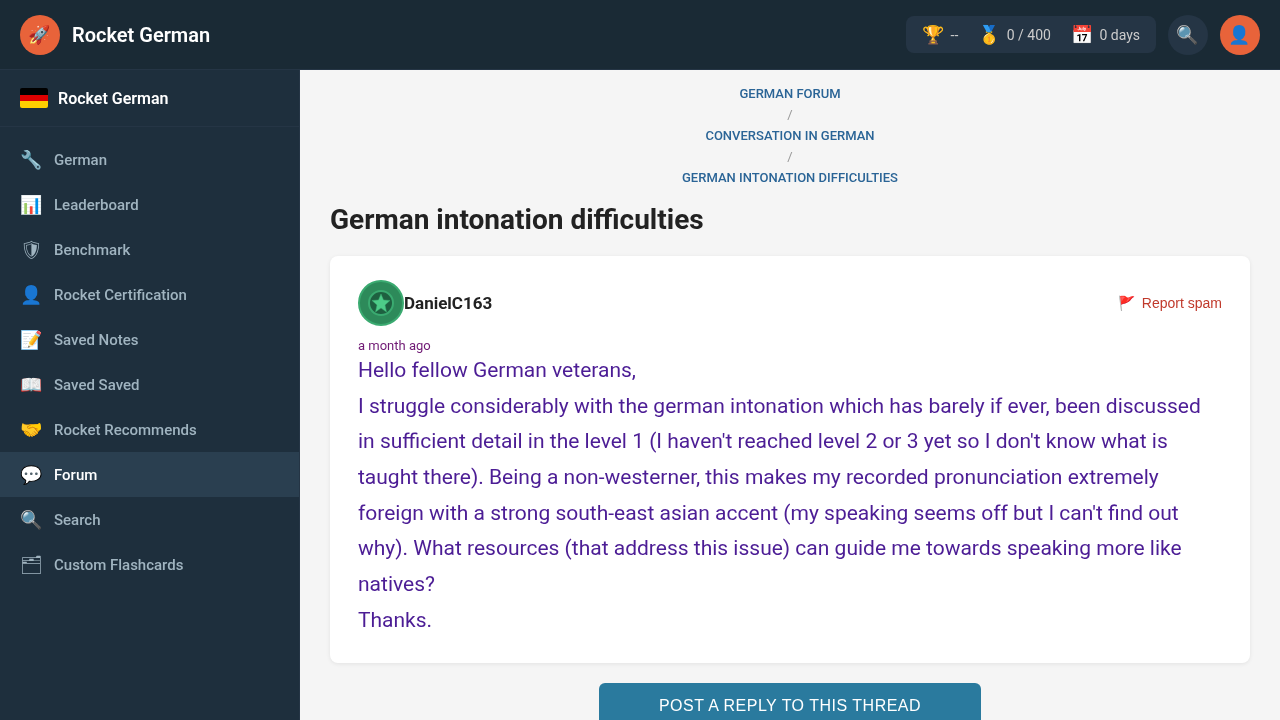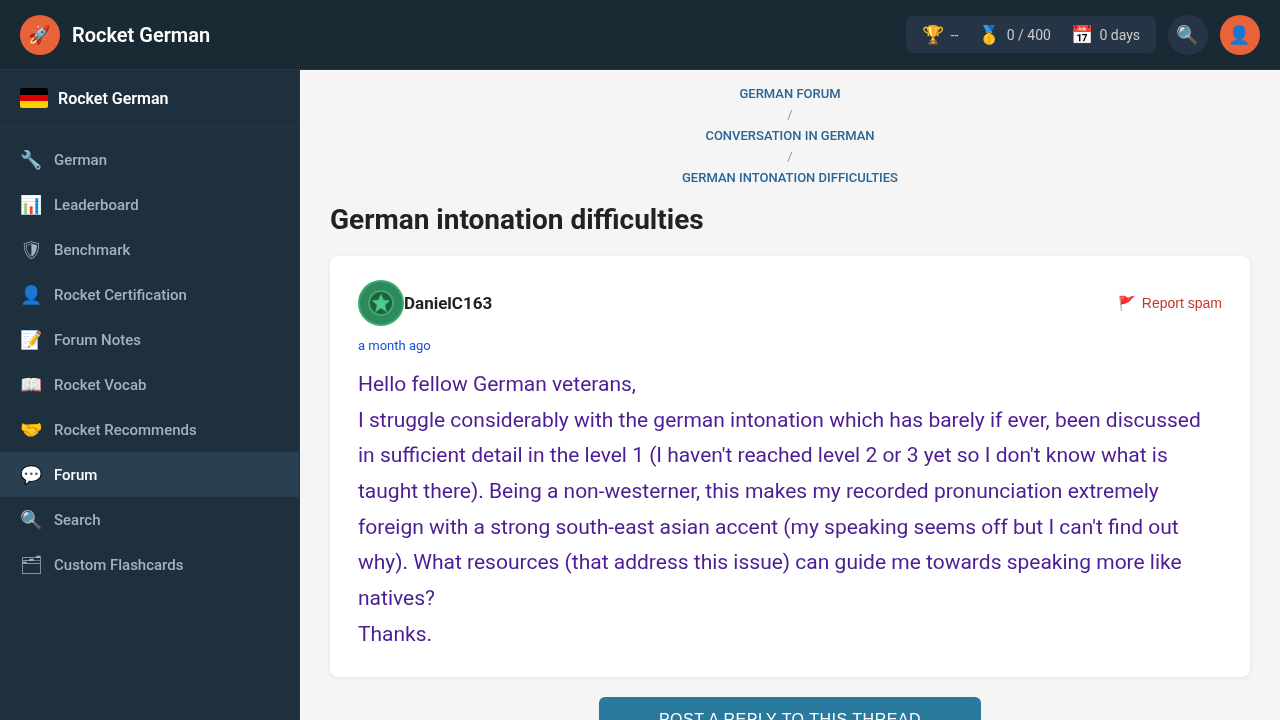--- a/index.html
+++ b/index.html
@@ -219,22 +219,21 @@
       gap: 6px;
       color: #c0392b;
       font-size: 14px;
       cursor: pointer;
       background: none;
       border: none;
       font-weight: 500;
     }
     .post-time {
       font-size: 13px;
-      color: #1d4ed8;
-      margin-bottom: 14px;
+      color: #701a75;
     }
     .post-body {
       font-size: 21px;
       line-height: 1.7;
       color: #4c1d95;
     }
 
     
     .reply-btn-container {
       display: flex;
@@ -327,25 +326,25 @@
         <div class="nav-item">
     <span class="nav-icon">🛡</span>
     <span>Benchmark</span>
   </div>
         <div class="nav-item">
     <span class="nav-icon">👤</span>
     <span>Rocket Certification</span>
   </div>
         <div class="nav-item">
     <span class="nav-icon">📝</span>
-    <span>Forum Notes</span>
+    <span>Saved Notes</span>
   </div>
         <div class="nav-item">
     <span class="nav-icon">📖</span>
-    <span>Rocket Vocab</span>
+    <span>Saved Saved</span>
   </div>
         <div class="nav-item">
     <span class="nav-icon">🤝</span>
     <span>Rocket Recommends</span>
   </div>
         <div class="nav-item active">
     <span class="nav-icon">💬</span>
     <span>Forum</span>
   </div>
         <div class="nav-item">

